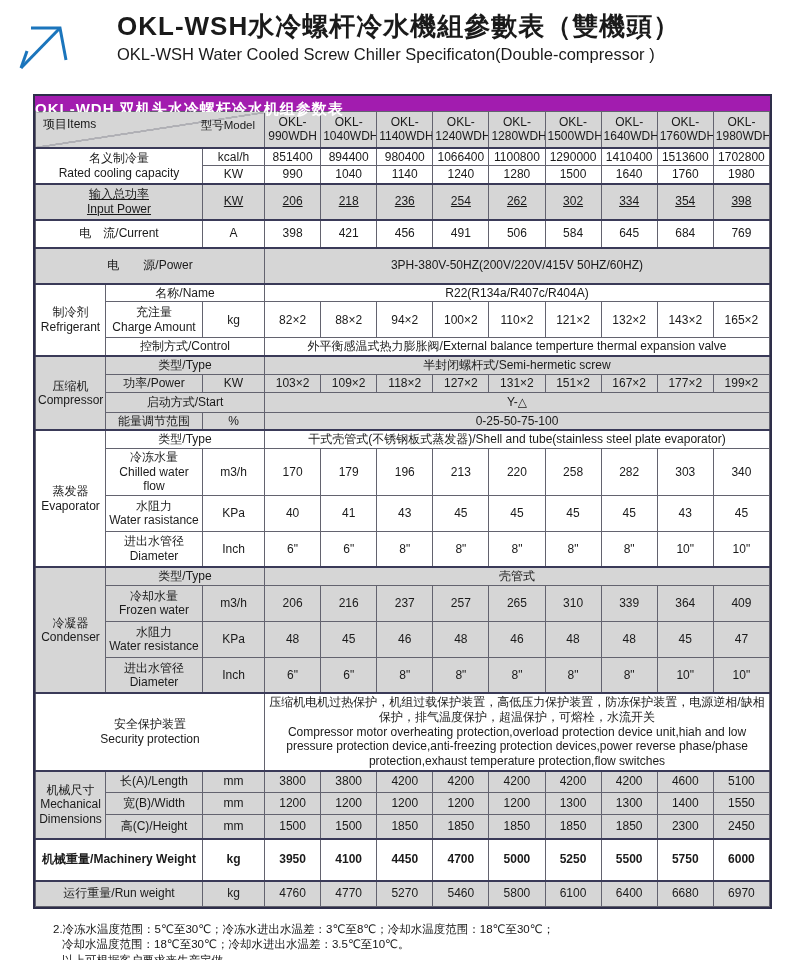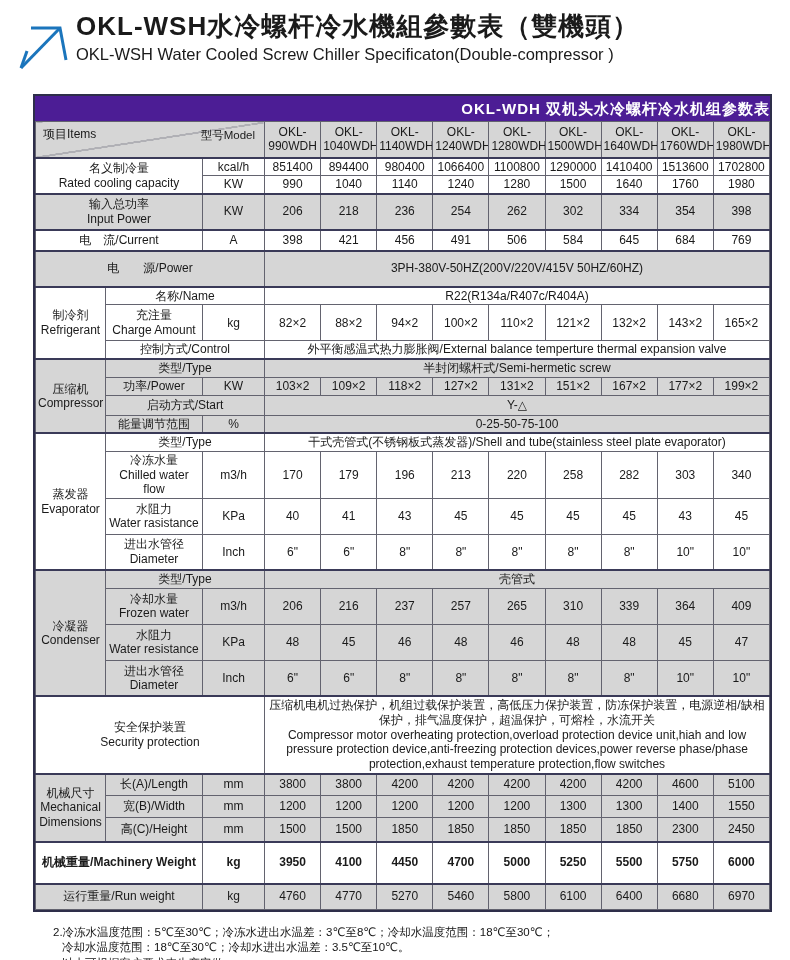--- a/index.html
+++ b/index.html
@@ -1,29 +1,29 @@
 <!DOCTYPE html>
 <html><head>
 <meta charset="utf-8">
 <style>
   html,body{margin:0;padding:0;}
   body{
     width:790px;height:960px;overflow:hidden;background:#ffffff;
     font-family:"Liberation Sans","DejaVu Sans",sans-serif;color:#1a1a1a;
   }
   
-  .doc-header{position:relative;height:70px;padding-top:12px;}
+  .doc-header{position:relative;height:70px;padding-top:12px;padding-left:41px;}
   .logo{position:absolute;left:14px;top:18px;width:58px;height:52px;}
   .titles{margin-left:76px;}
   .title-cn{font-size:26px;font-weight:bold;letter-spacing:1px;line-height:1.15;}
   .title-en{font-size:16.5px;margin-top:3px;}
   
   .tablewrap{margin:12px 0 0 33px;width:739px;border:2px solid #2e2e4a;box-sizing:border-box;}
-  .tbar{background:#4c1d95;color:#ffffff;text-align:right;font-size:15px;
-        height:25px;line-height:25px;font-weight:bold;letter-spacing:1px;}
+  .tbar{background:#a21caf;color:#ffffff;text-align:left;font-size:15px;
+        height:15px;line-height:25px;font-weight:bold;letter-spacing:1px;}
   table.spec{width:100%;border-collapse:collapse;table-layout:fixed;}
   table.spec td{
     border:1px solid #63636f;text-align:center;vertical-align:middle;
     font-size:12px;line-height:1.22;padding:1px 2px;white-space:pre-line;overflow:hidden;
   }
   table.spec tr.sep td{border-top:2px solid #3a3a58;}
   td.g{background:#d6d6d6;}
   td.lab{font-size:11px;line-height:1.28;}
   td.unit{font-size:11px;}
   td.mh{font-size:12.5px;line-height:1.2;}
@@ -118,35 +118,35 @@
           <td class="">990</td>
           <td class="">1040</td>
           <td class="">1140</td>
           <td class="">1240</td>
           <td class="">1280</td>
           <td class="">1500</td>
           <td class="">1640</td>
           <td class="">1760</td>
           <td class="">1980</td>
         </tr>
-        <tr class="sep" style="height: 36px;">
+        <tr class="sep" style="height: 36px; text-decoration: underline;">
           <td colspan="2" class="lab g">输入总功率
 Input Power</td>
           <td class="unit g">KW</td>
           <td class="g">206</td>
           <td class="g">218</td>
           <td class="g">236</td>
           <td class="g">254</td>
           <td class="g">262</td>
           <td class="g">302</td>
           <td class="g">334</td>
           <td class="g">354</td>
           <td class="g">398</td>
         </tr>
-        <tr class="sep" style="height: 21px;">
+        <tr class="sep" style="height: 28px;">
           <td colspan="2" class="lab">电　流/Current</td>
           <td class="unit">A</td>
           <td class="">398</td>
           <td class="">421</td>
           <td class="">456</td>
           <td class="">491</td>
           <td class="">506</td>
           <td class="">584</td>
           <td class="">645</td>
           <td class="">684</td>

